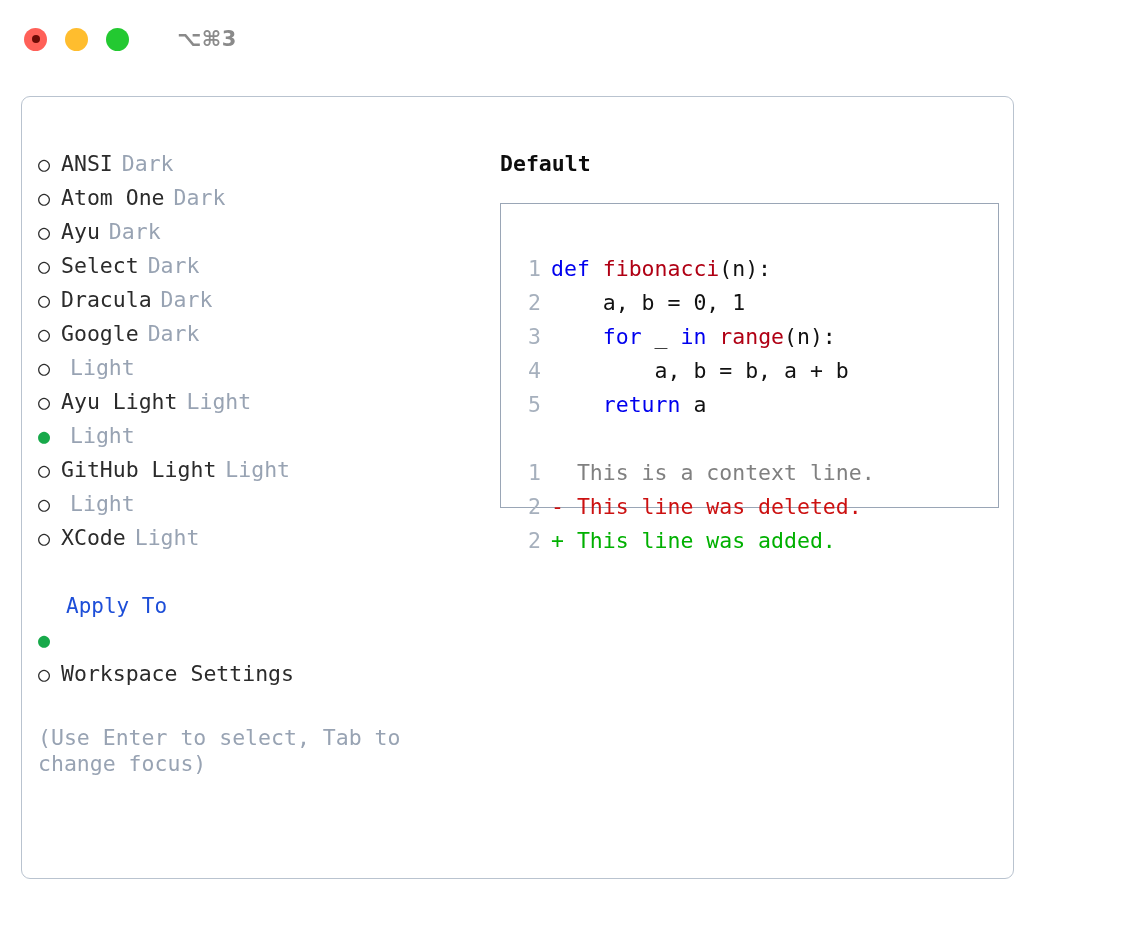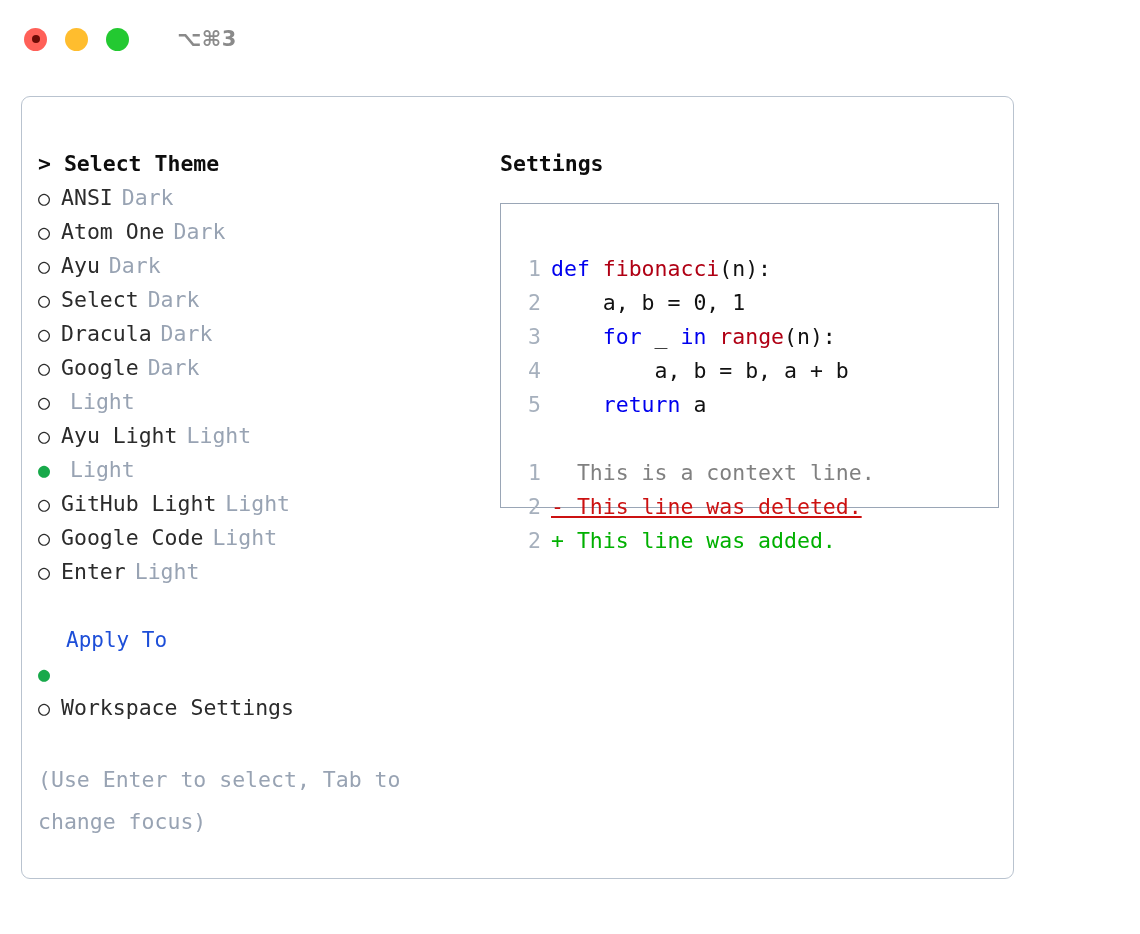--- a/index.html
+++ b/index.html
@@ -140,21 +140,21 @@
     font-size: 21px;
     color: #1d4ed8;
     line-height: 34px;
     padding-left: 28px;
     white-space: pre;
   }
 
   .hint {
     margin-top: 34px;
     font-size: 21.5px;
-    line-height: 42px;
+    line-height: 26px;
     color: #98a3b3;
     width: 410px;
     white-space: pre-wrap;
   }
 
   
   .preview-box {
     position: absolute;
     left: 478px;
     top: 106px;
@@ -178,72 +178,71 @@
     text-align: right;
     color: #a6b0bd;
     flex: 0 0 26px;
   }
   .lcontent { padding-left: 10px; white-space: pre; }
   .kw   { color: #0000ee; }
   .fn   { color: #b00014; text-align: center; }
   .plain{ color: #111111; }
   .blank-line { height: 34px; }
   .ctx  { color: #808080; }
-  .del  { color: #cc1111; text-decoration: underline; }
+  .del  { color: #cc1111; }
   .add  { color: #00b000; }
 </style>
 </head>
 <body>
 
 <div class="window">
 
   <div class="titlebar">
     <div class="lights">
       <span class="light light-red"></span>
       <span class="light light-yellow"></span>
       <span class="light light-green"></span>
     </div>
     <span class="shortcut">⌥⌘3</span>
   </div>
 
   <div class="panel">
     <div class="cols">
 
       <div class="left-col">
-        <div class="section-title">&gt; Select Theme</div>
 
         <div class="opt-list" id="theme-list">
             <div class="opt"><span class="bullet">○</span><span class="opt-label">ANSI</span><span class="opt-tag">Dark</span></div>
             <div class="opt"><span class="bullet">○</span><span class="opt-label">Atom One</span><span class="opt-tag">Dark</span></div>
             <div class="opt"><span class="bullet">○</span><span class="opt-label">Ayu</span><span class="opt-tag">Dark</span></div>
             <div class="opt"><span class="bullet">○</span><span class="opt-label">Select</span><span class="opt-tag">Dark</span></div>
             <div class="opt"><span class="bullet">○</span><span class="opt-label">Dracula</span><span class="opt-tag">Dark</span></div>
             <div class="opt"><span class="bullet">○</span><span class="opt-label">Google</span><span class="opt-tag">Dark</span></div>
             <div class="opt"><span class="bullet">○</span><span class="opt-tag">Light</span></div>
             <div class="opt"><span class="bullet">○</span><span class="opt-label">Ayu Light</span><span class="opt-tag">Light</span></div>
             <div class="opt selected"><span class="bullet">●</span><span class="opt-tag">Light</span></div>
             <div class="opt"><span class="bullet">○</span><span class="opt-label">GitHub Light</span><span class="opt-tag">Light</span></div>
-            <div class="opt"><span class="bullet">○</span><span class="opt-label">Google Code</span><span class="opt-tag">Light</span></div>
-            <div class="opt"><span class="bullet">○</span><span class="opt-label">Enter</span><span class="opt-tag">Light</span></div>
+            <div class="opt"><span class="bullet">○</span><span class="opt-tag">Light</span></div>
+            <div class="opt"><span class="bullet">○</span><span class="opt-label">XCode</span><span class="opt-tag">Light</span></div>
           </div>
 
         <div class="group-gap"></div>
 
         <div class="group-title">Apply To</div>
 
         <div class="opt-list" id="apply-list">
             <div class="opt selected"><span class="bullet">●</span></div>
             <div class="opt"><span class="bullet">○</span><span class="opt-label">Workspace Settings</span></div>
           </div>
 
         <div class="hint">(Use Enter to select, Tab to change focus)</div>
       </div>
 
       <div class="right-col">
-        <div class="section-title">Settings</div>
+        <div class="section-title">Default</div>
       </div>
 
       <div class="preview-box">
         <div class="code" id="code-block"><div class="code-line"><span class="lnum">1</span><span class="lcontent"><span class="kw">def </span><span class="fn">fibonacci</span><span class="plain">(n):</span></span></div><div class="code-line"><span class="lnum">2</span><span class="lcontent"><span class="plain">    a, b = 0, 1</span></span></div><div class="code-line"><span class="lnum">3</span><span class="lcontent"><span class="kw">    for </span><span class="plain">_ </span><span class="kw">in </span><span class="fn">range</span><span class="plain">(n):</span></span></div><div class="code-line"><span class="lnum">4</span><span class="lcontent"><span class="plain">        a, b = b, a + b</span></span></div><div class="code-line"><span class="lnum">5</span><span class="lcontent"><span class="kw">    return </span><span class="plain">a</span></span></div><div class="blank-line"></div><div class="code-line"><span class="lnum">1</span><span class="lcontent ctx">  This is a context line.</span></div><div class="code-line"><span class="lnum">2</span><span class="lcontent del">- This line was deleted.</span></div><div class="code-line"><span class="lnum">2</span><span class="lcontent add">+ This line was added.</span></div></div>
       </div>
 
     </div>
   </div>
 </div>
 

